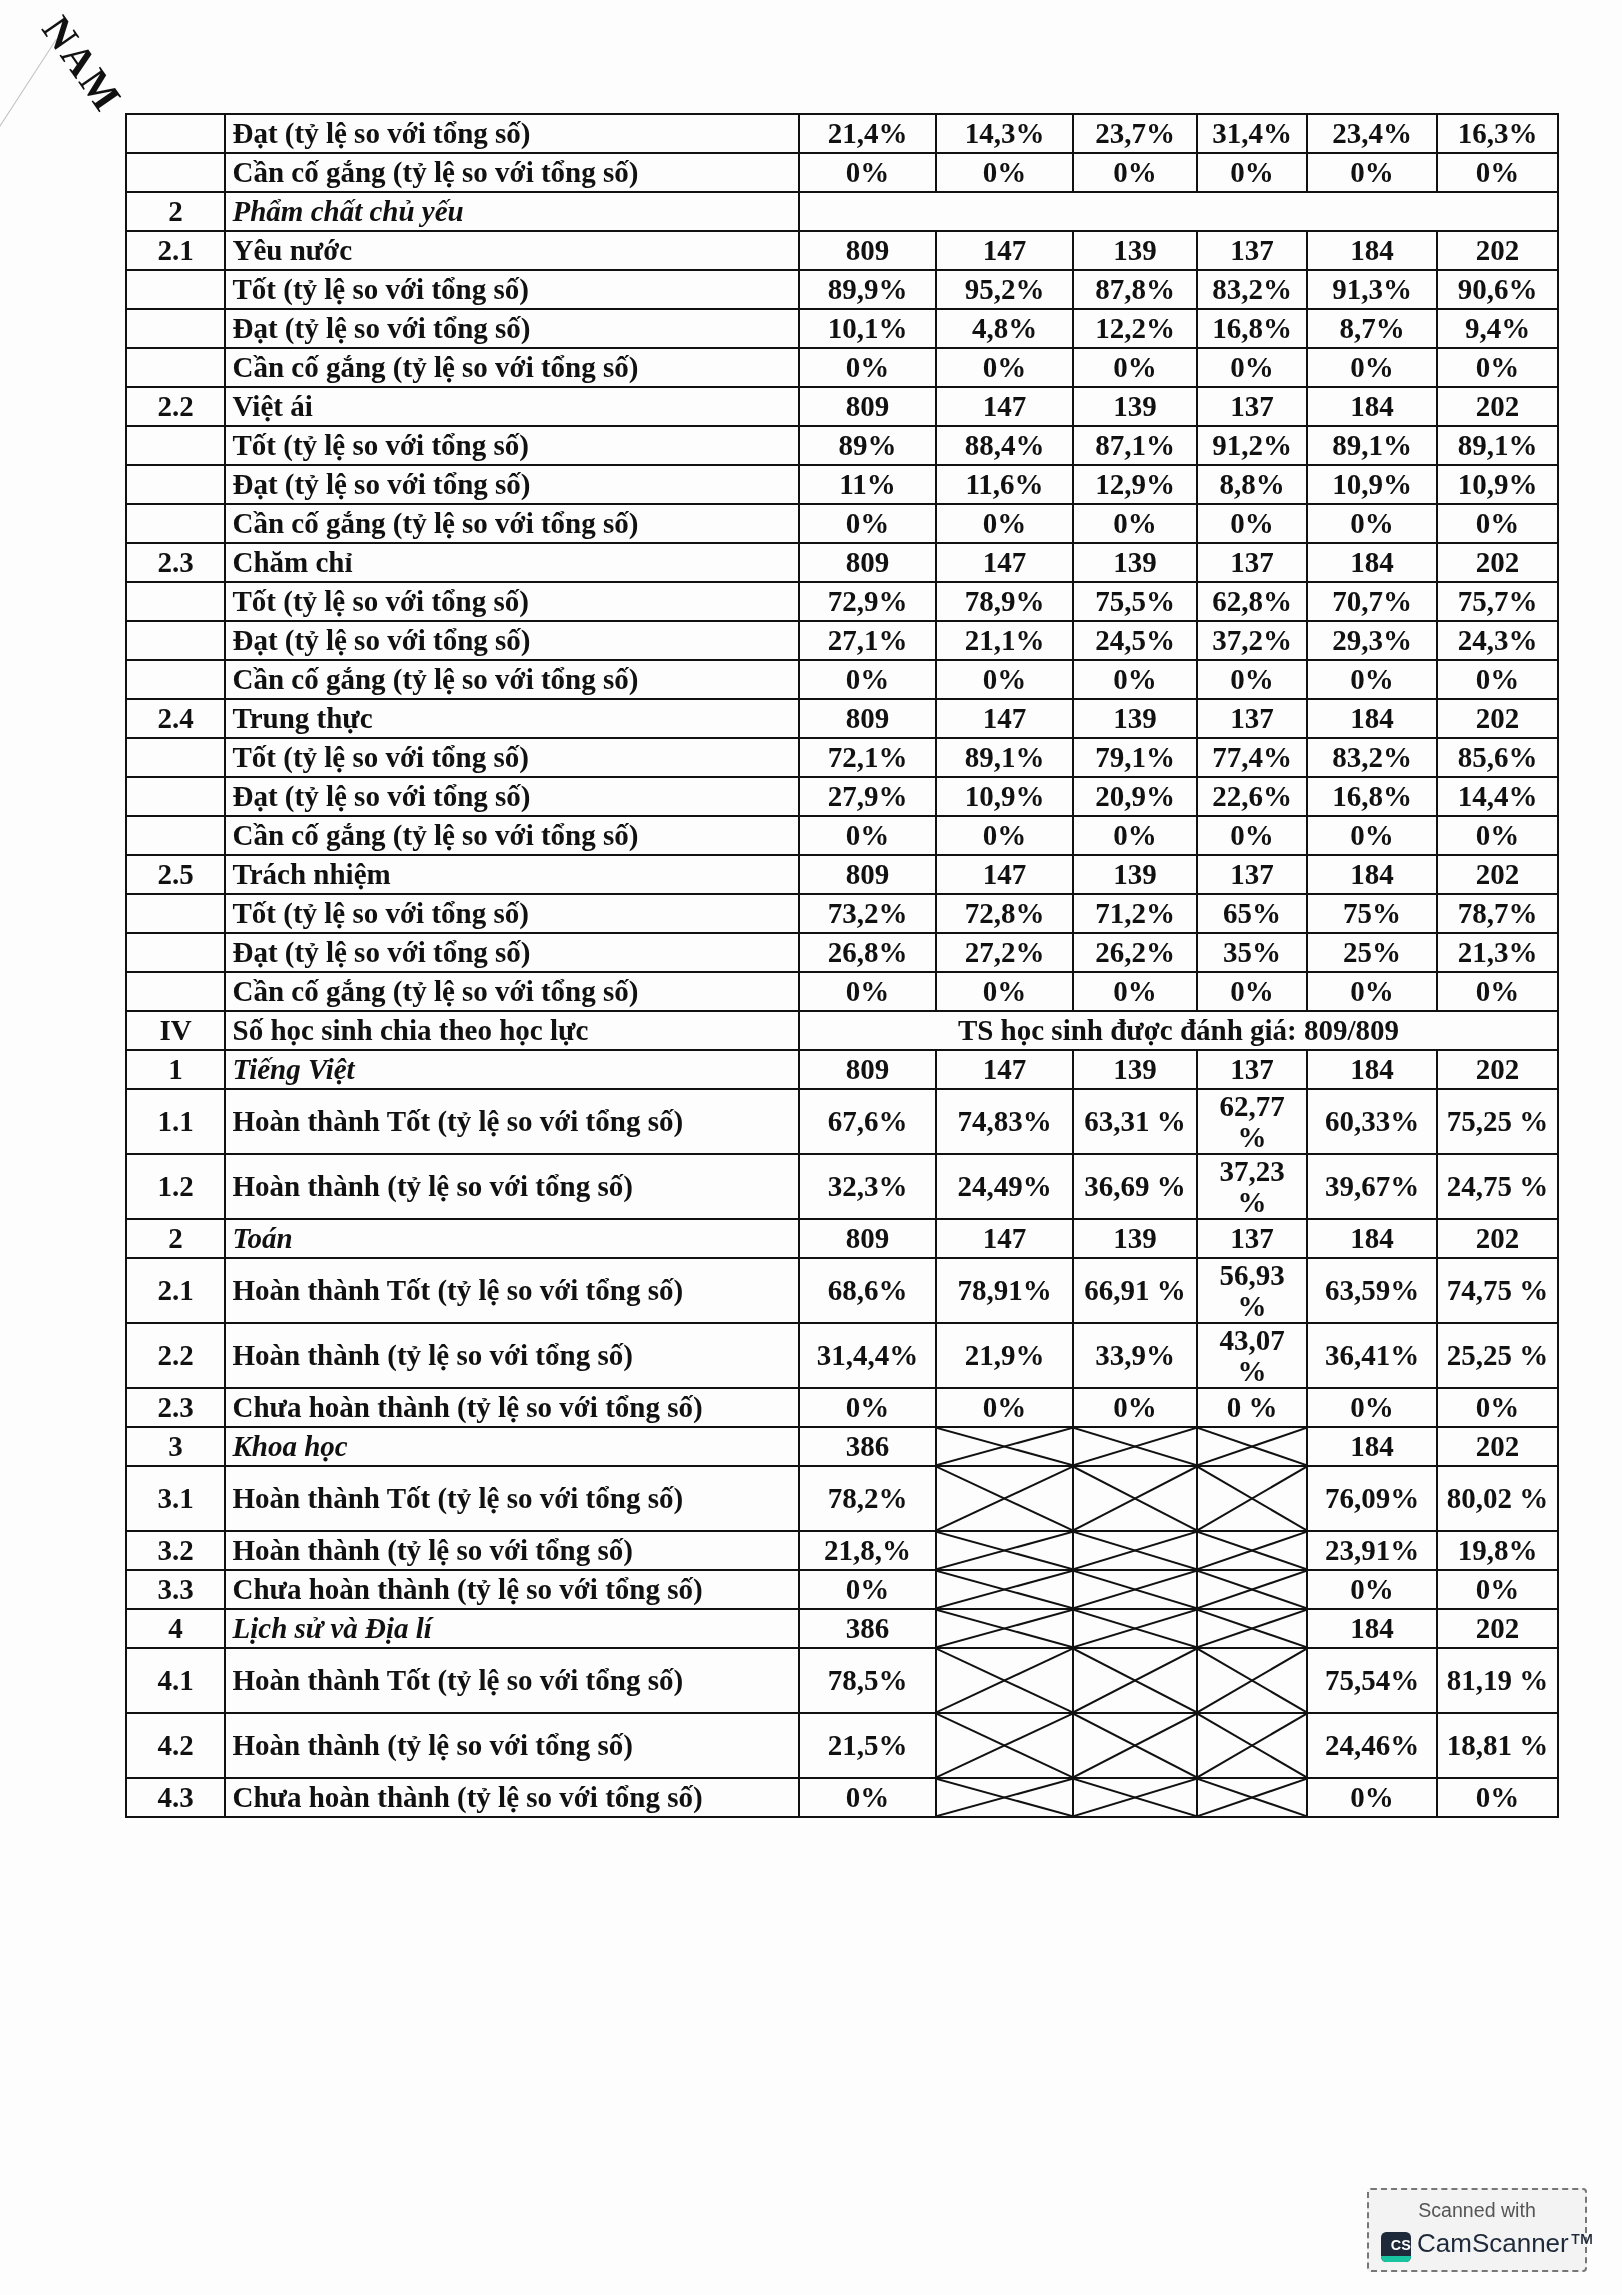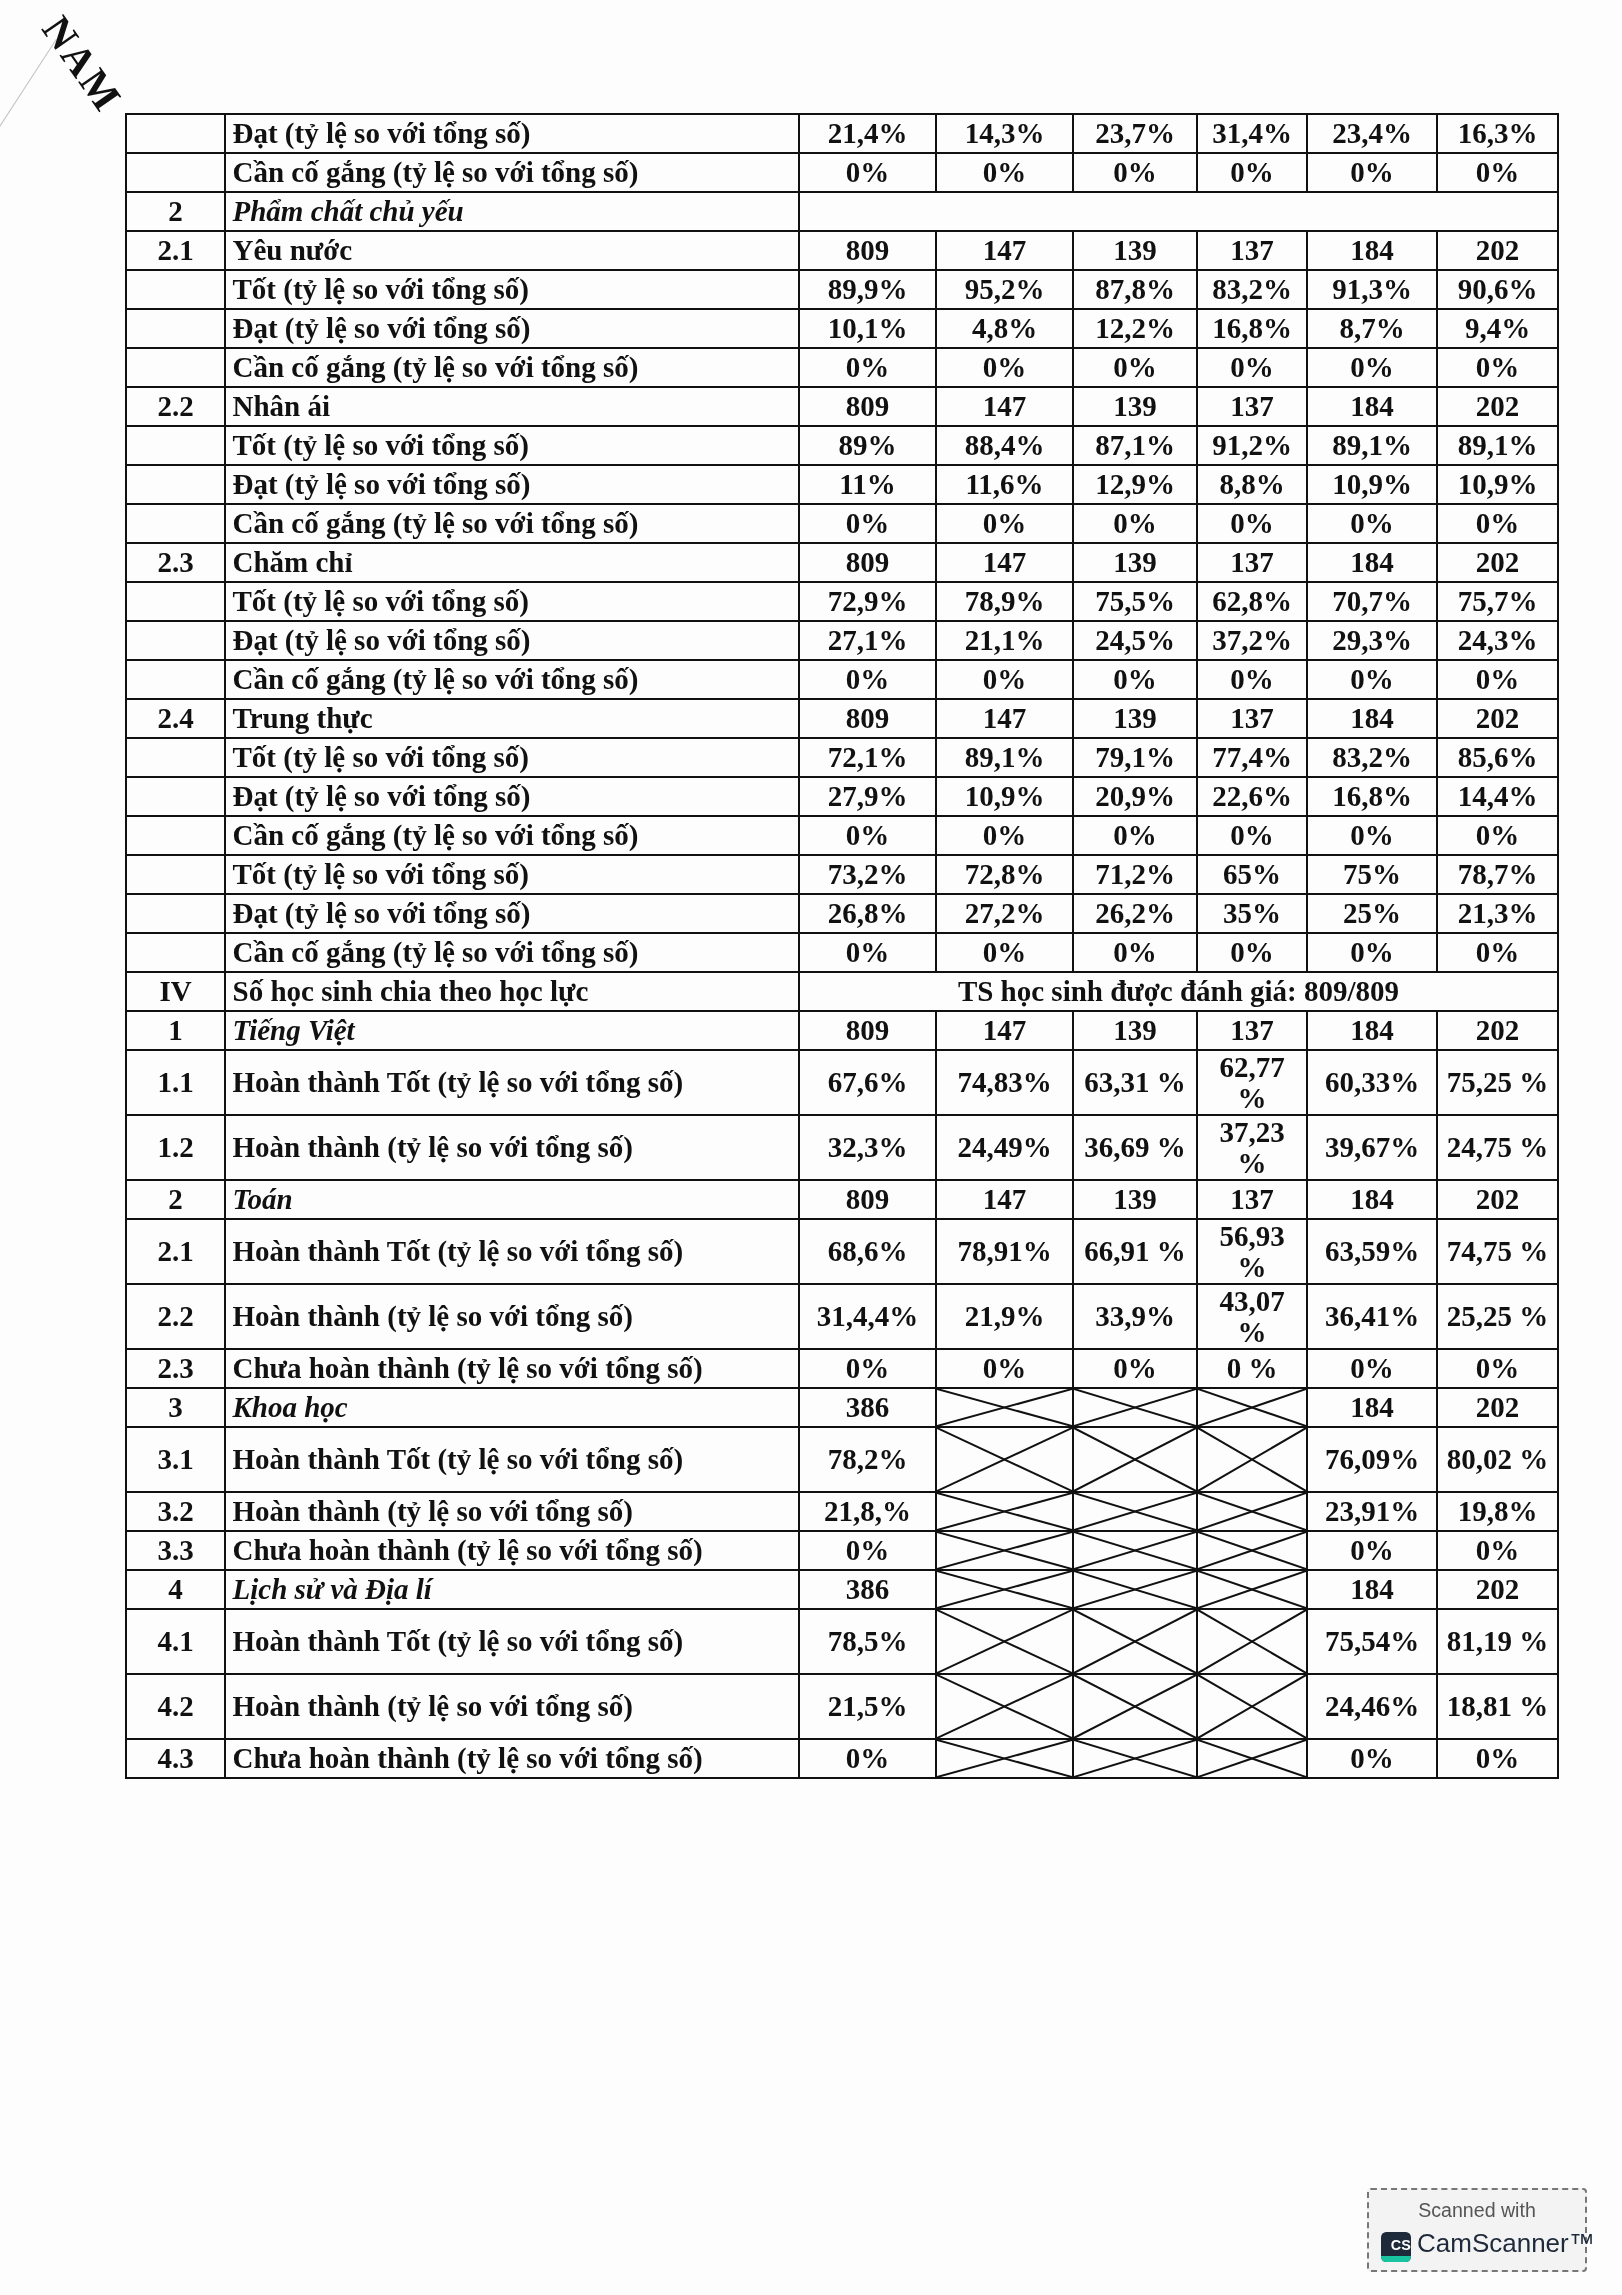--- a/index.html
+++ b/index.html
@@ -111,21 +111,21 @@
         <td class="">Cần cố gắng (tỷ lệ so với tổng số)</td>
         <td class="val">0%</td>
         <td class="val">0%</td>
         <td class="val">0%</td>
         <td class="val">0%</td>
         <td class="val">0%</td>
         <td class="val">0%</td>
       </tr>
       <tr>
         <td class="no">2.2</td>
-        <td class="">Nhân ái</td>
+        <td class="">Việt ái</td>
         <td class="val">809</td>
         <td class="val">147</td>
         <td class="val">139</td>
         <td class="val">137</td>
         <td class="val">184</td>
         <td class="val">202</td>
       </tr>
       <tr>
         <td class="no"></td>
         <td class="">Tốt (tỷ lệ so với tổng số)</td>
@@ -228,20 +228,30 @@
       </tr>
       <tr>
         <td class="no"></td>
         <td class="">Cần cố gắng (tỷ lệ so với tổng số)</td>
         <td class="val">0%</td>
         <td class="val">0%</td>
         <td class="val">0%</td>
         <td class="val">0%</td>
         <td class="val">0%</td>
         <td class="val">0%</td>
+      </tr>
+      <tr>
+        <td class="no">2.5</td>
+        <td class="">Trách nhiệm</td>
+        <td class="val">809</td>
+        <td class="val">147</td>
+        <td class="val">139</td>
+        <td class="val">137</td>
+        <td class="val">184</td>
+        <td class="val">202</td>
       </tr>
       <tr>
         <td class="no"></td>
         <td class="">Tốt (tỷ lệ so với tổng số)</td>
         <td class="val">73,2%</td>
         <td class="val">72,8%</td>
         <td class="val">71,2%</td>
         <td class="val">65%</td>
         <td class="val">75%</td>
         <td class="val">78,7%</td>

